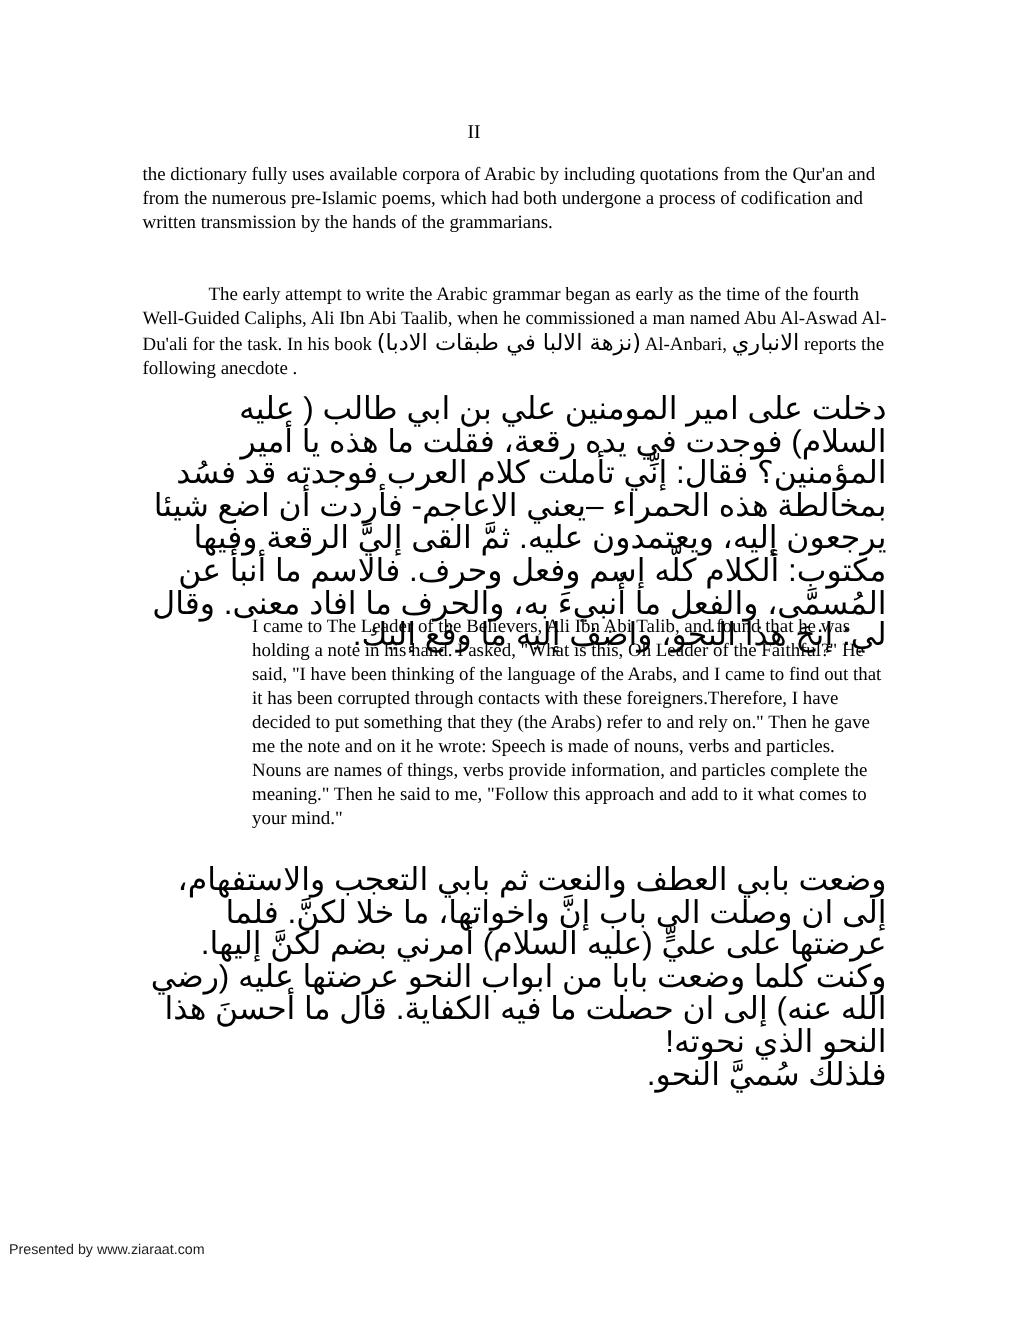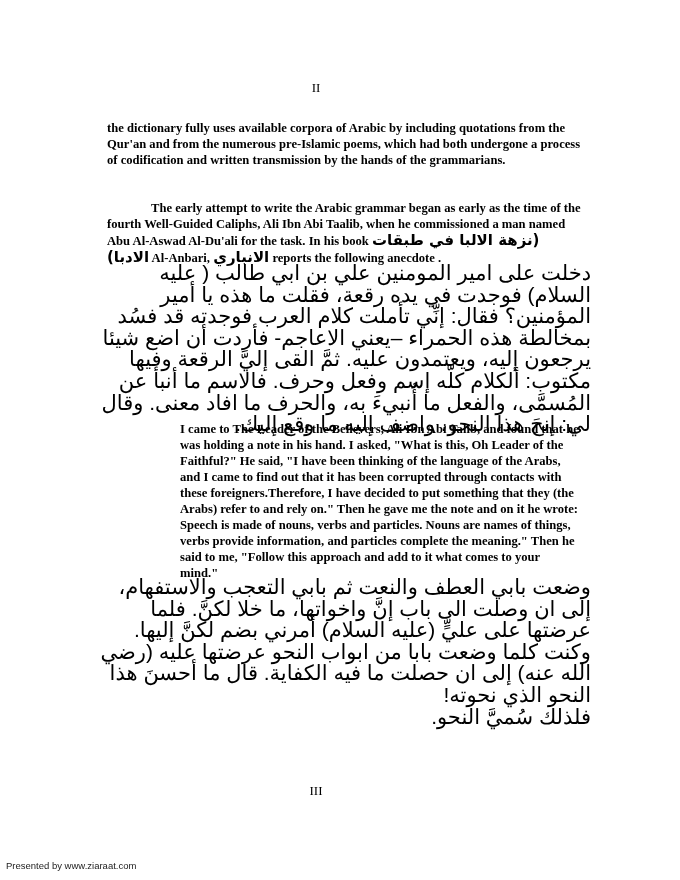--- a/index.html
+++ b/index.html
@@ -2,26 +2,26 @@
 <html><head>
 <meta charset="utf-8">
 <style>
   html, body { margin: 0; padding: 0; background: #ffffff; }
   body { width: 680px; height: 880px; position: relative; overflow: hidden; color: #000; }
   .page { position: absolute; left: 0; top: 0; width: 680px; height: 880px; }
   .serif { font-family: "Liberation Serif", serif; }
   .sans { font-family: "Liberation Sans", sans-serif; }
   .page-num { position: absolute; left: 0; width: 632px; text-align: center; font-size: 13px; }
   .en-block { position: absolute; font-size: 12.6px; line-height: 16px; }
-  .en-block p { margin: 12px; font-weight: bold; }
+  .en-block p { margin: 0; }
   .indent { text-indent: 44px; }
   .ar-block { position: absolute; direction: rtl; text-align: right; font-size: 21px; line-height: 21.6px; }
   .ar-block p { margin: 0; }
   .ar-inline { font-family: "DejaVu Sans", sans-serif; font-size: 15px; }
-  .footer { position: absolute; left: 6px; top: 860px; font-size: 9.5px; color: #222; }
+  .footer { position: absolute; left: 6px; top: 828px; font-size: 9.5px; color: #222; }
 </style>
 </head>
 <body>
 
 <div class="page">
 
   <div class="page-num serif" style="top:80px;">II</div>
 
   <div class="en-block serif" style="left:95px; top:108px; width:500px;">
     <p>the dictionary fully uses available corpora of Arabic by including quotations from the Qur'an and from the numerous pre-Islamic poems, which had both undergone a process of codification and written transmission by the hands of the grammarians.</p>
@@ -39,16 +39,15 @@
     <p>I came to The Leader of the Believers, Ali Ibn Abi Talib, and found that he was holding a note in his hand. I asked, "What is this, Oh Leader of the Faithful?" He said, "I have been thinking of the language of the Arabs, and I came to find out that it has been corrupted through contacts with these foreigners.Therefore, I have decided to put something that they (the Arabs) refer to and rely on." Then he gave me the note and on it he wrote: Speech is made of nouns, verbs and particles. Nouns are names of things, verbs provide information, and particles complete the meaning." Then he said to me, "Follow this approach and add to it what comes to your mind."</p>
   </div>
 
 
   <div class="ar-block sans" style="left:95px; top:576px; width:496px;">
     <p>وضعت بابي العطف والنعت ثم بابي التعجب والاستفهام، إلى ان وصلت الى باب إنَّ واخواتها، ما خلا لكنَّ. فلما عرضتها على عليٍّ (عليه السلام) أمرني بضم لكنَّ إليها. وكنت كلما وضعت بابا من ابواب النحو عرضتها عليه (رضي الله عنه) إلى ان حصلت ما فيه الكفاية. قال ما أحسنَ هذا النحو الذي نحوته!</p>
     <p>فلذلك سُميَّ النحو.</p>
   </div>
 
 
-  <div class="page-num serif" style="top:783px;">III</div>
 
   <div class="footer sans">Presented by www.ziaraat.com</div>
 </div>
 
 </body></html>

